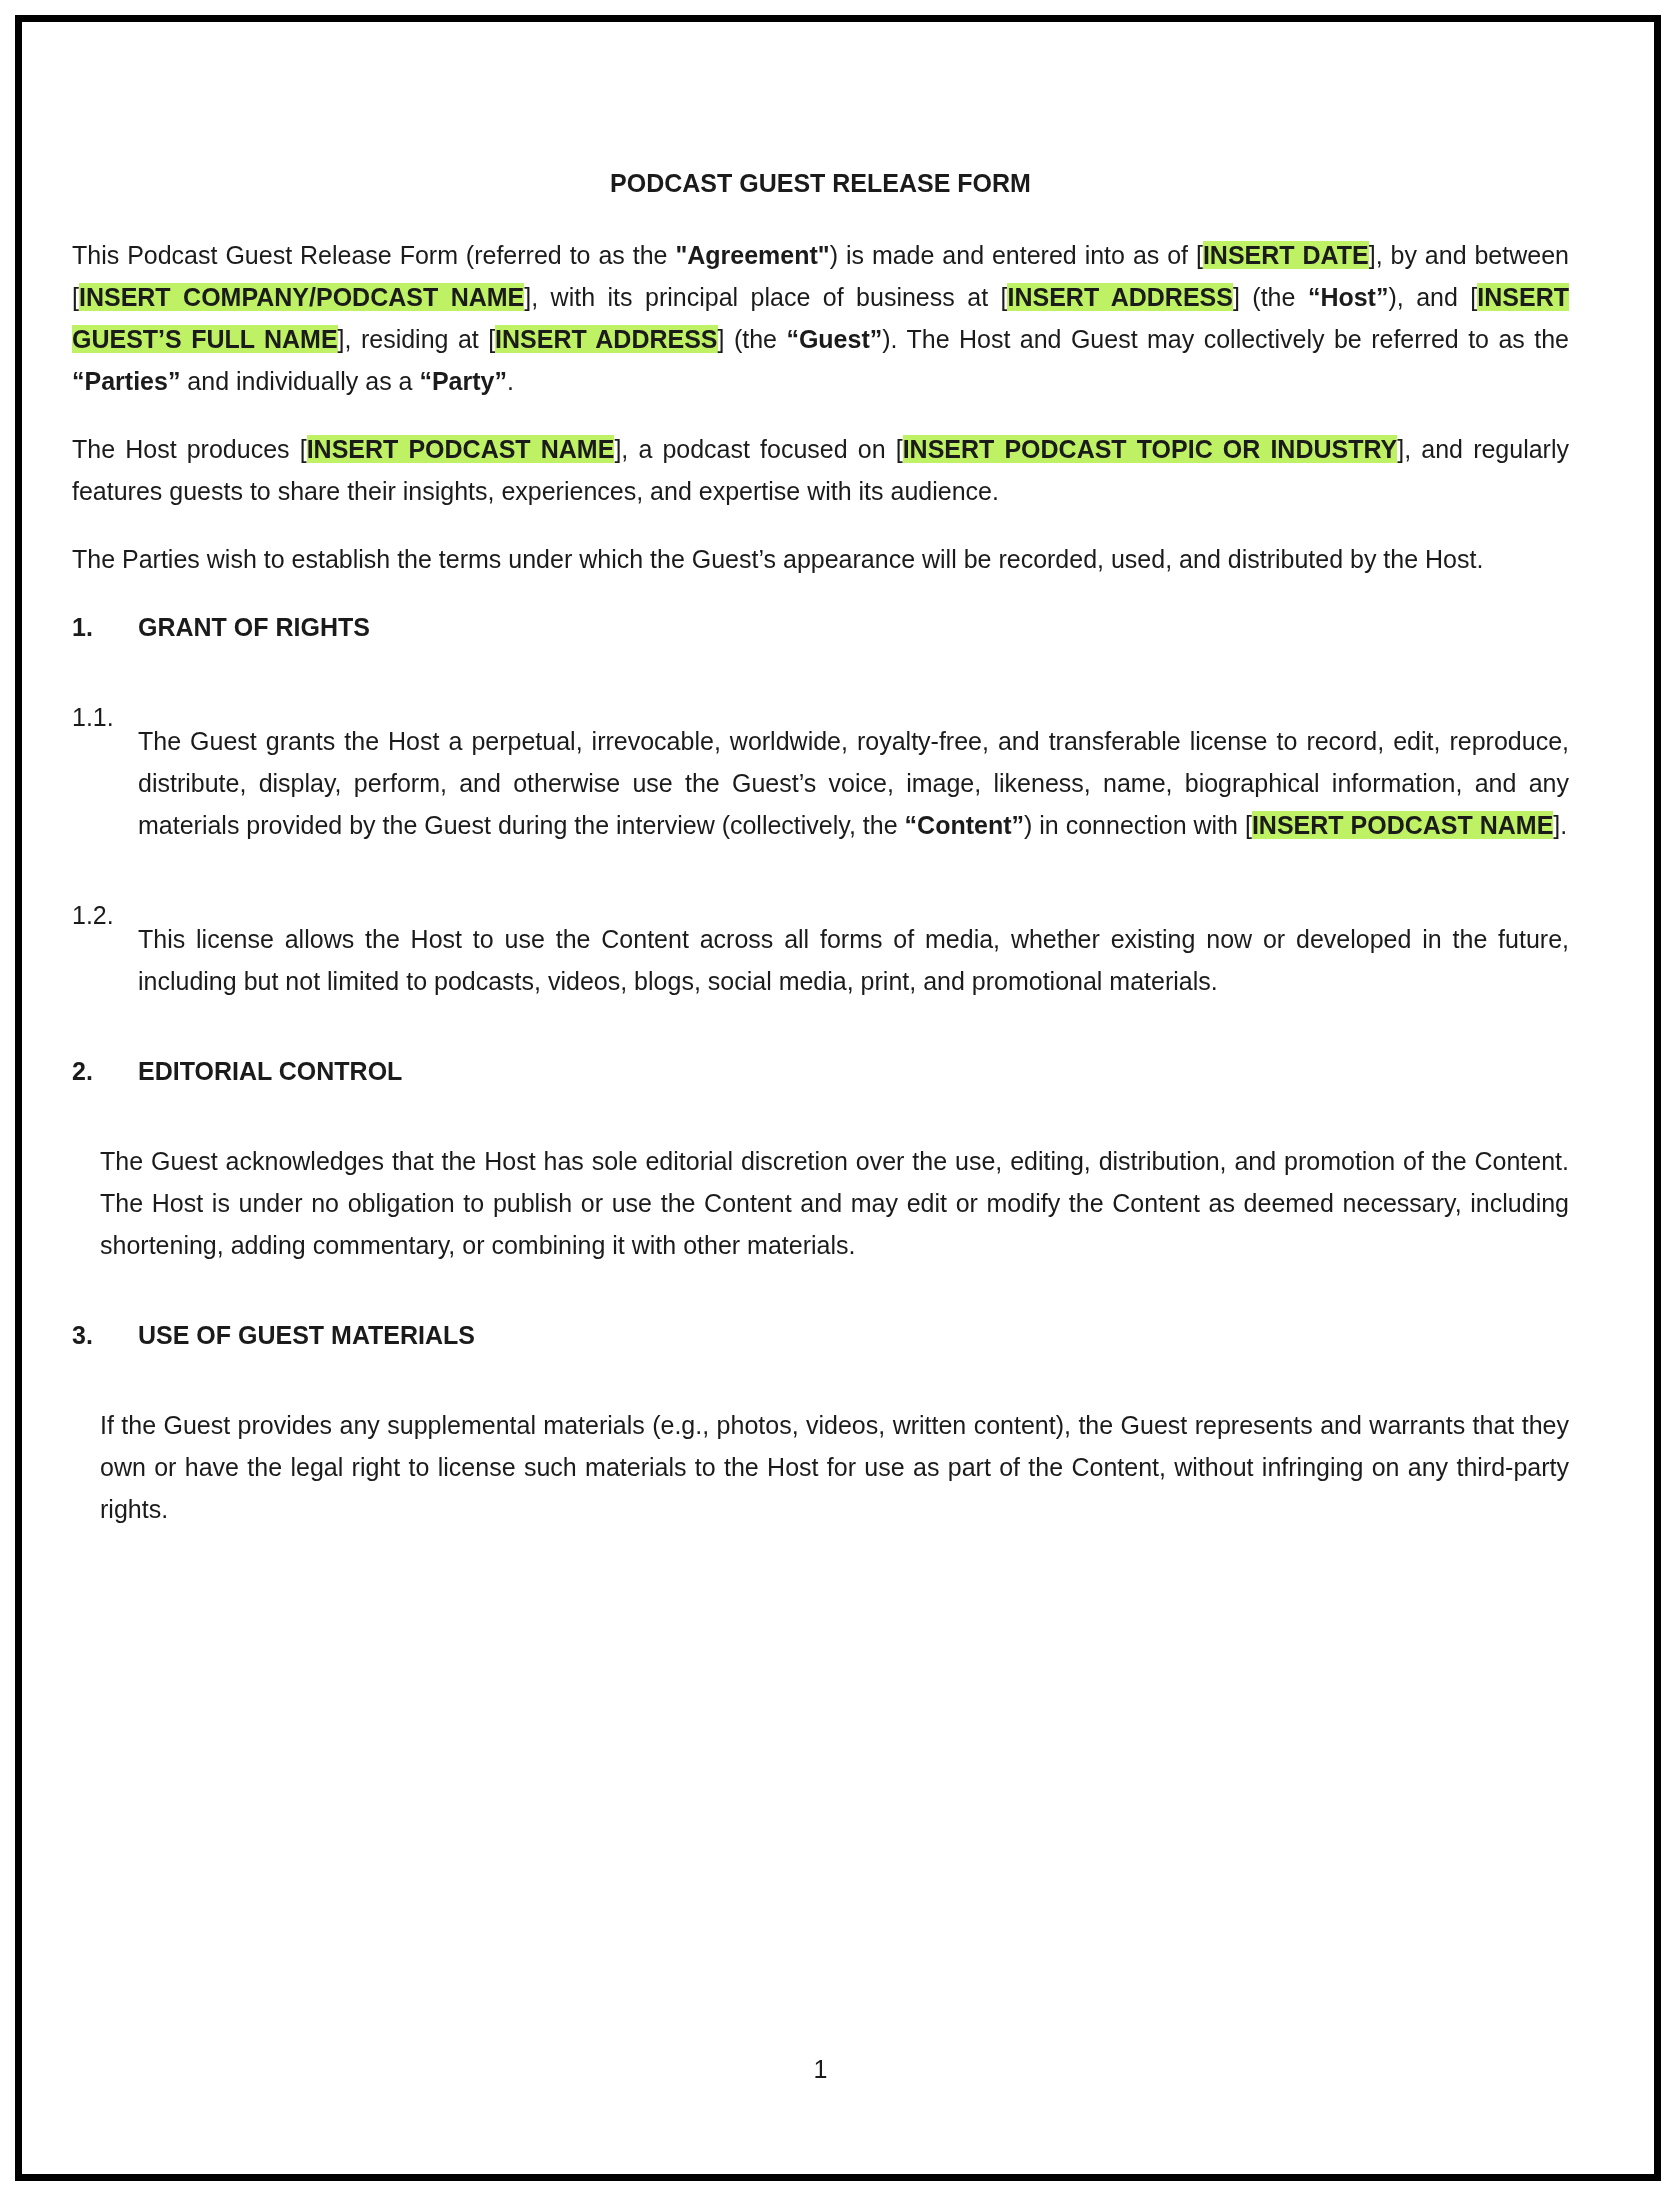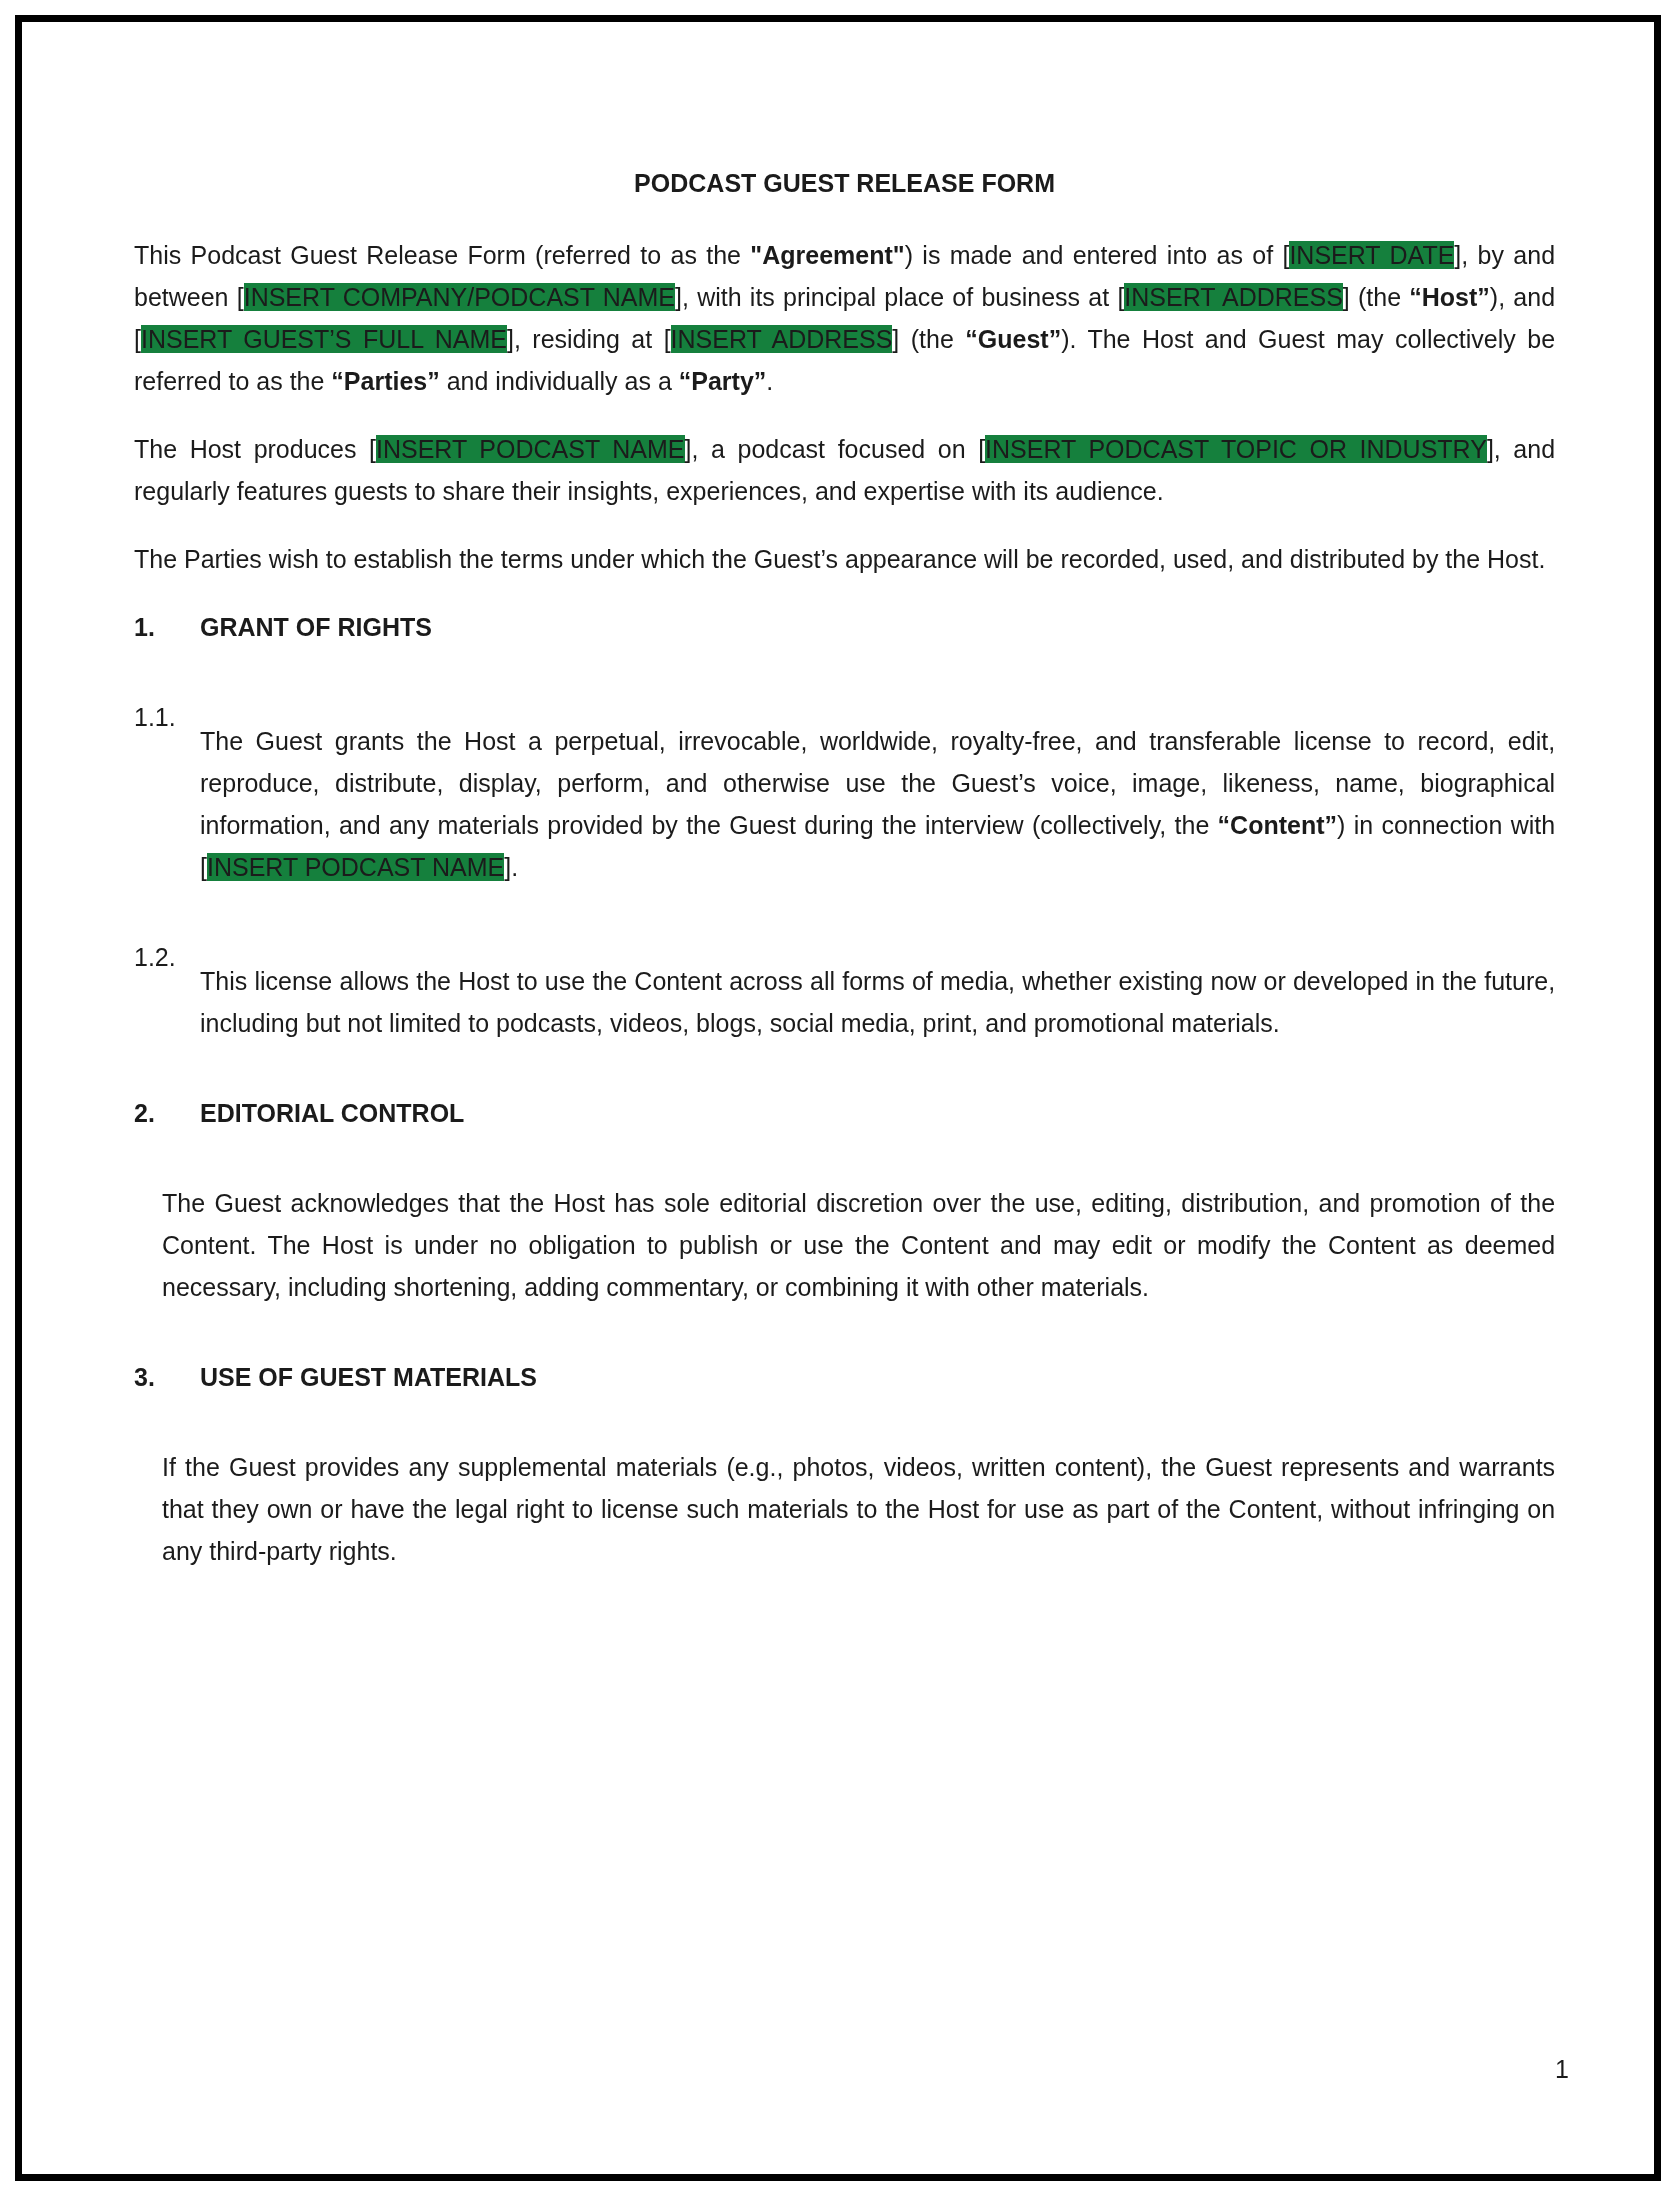--- a/index.html
+++ b/index.html
@@ -11,23 +11,23 @@
     position: relative;
   }
   .page {
     position: absolute; inset: 0;
     padding: 15px;
     background: #ffffff;
   }
   .frame {
     width: 100%; height: 100%;
     border: 7.9px solid #000000;
-    padding: 140px 85px 84px 112px;
+    padding: 140px 85px 84px 50px;
     display: flex;
-    flex-direction: row;
+    flex-direction: column;
   }
   .doc-content { display: block; }
   .doc-title {
     text-align: center;
     font-weight: bold;
     font-size: 25px;
     line-height: 42px;
     margin-bottom: 30px;
   }
   .block { font-size: 25px; line-height: 42px; }
@@ -43,21 +43,21 @@
   }
   .heading .num { width: 66px; flex: none; }
   .item { display: flex; margin-bottom: 48px; justify-content: space-between; }
   .item .inum { width: 66px; flex: none; }
   .item .ibody { flex: 1; text-align: justify; margin-top: 24px; }
   .indented {
     margin-left: 28px;
     margin-bottom: 48px;
     text-align: justify;
   }
-  .h { background: #15803d; }
+  .h { background: #bef264; font-weight: bold; }
   .b { font-weight: bold; }
   .page-number {
     margin-top: auto;
     text-align: center;
     font-size: 25px;
     line-height: 42px;
   }
 </style>
 </head>
 <body>

